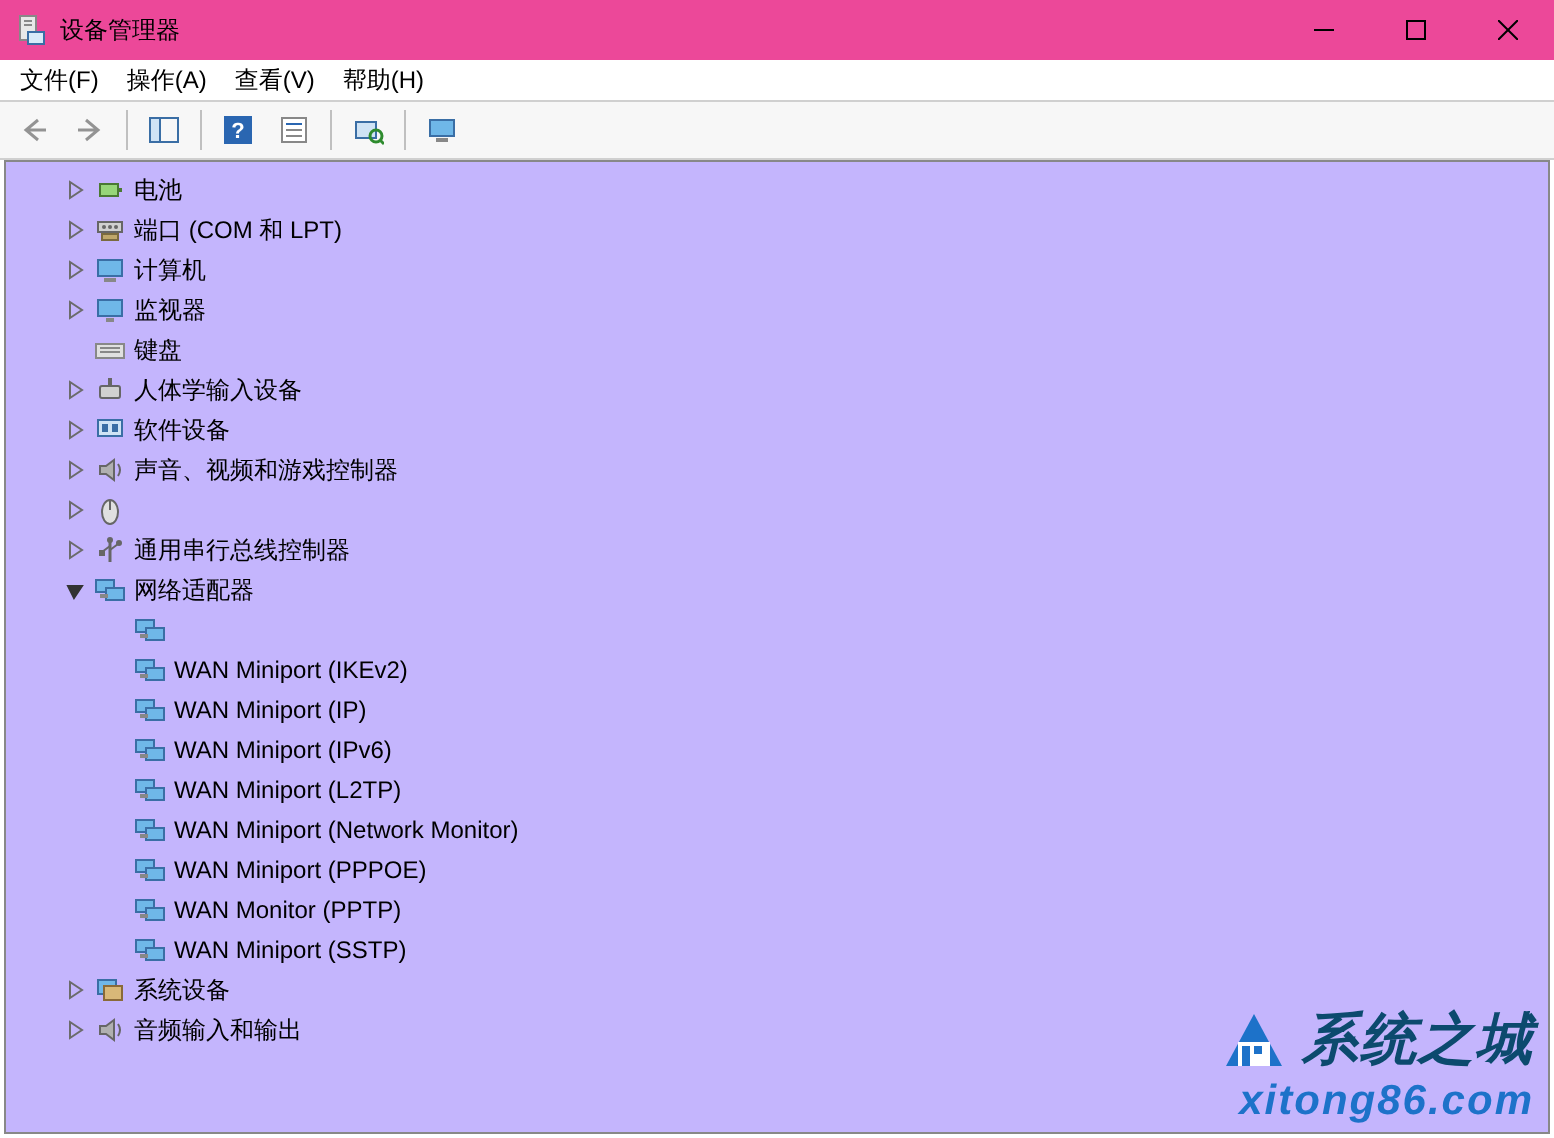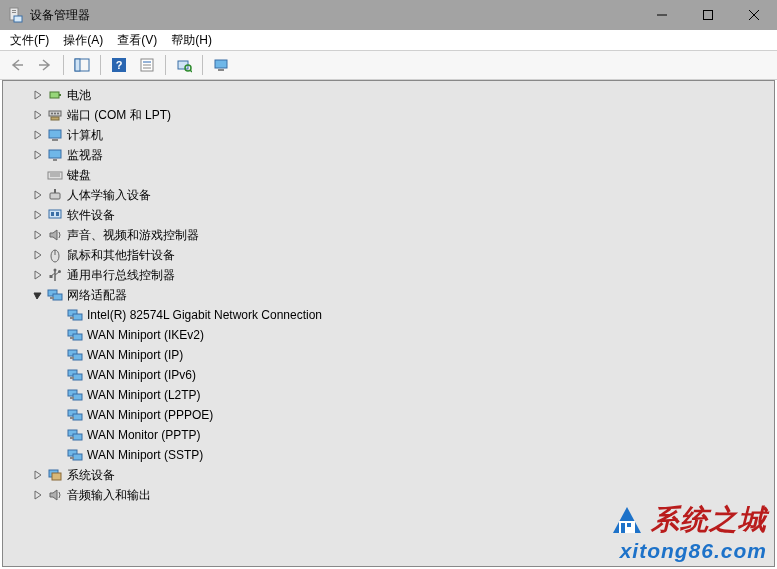--- a/index.html
+++ b/index.html
@@ -13,21 +13,21 @@
     color: #000;
     overflow: hidden;
     position: relative;
   }
   .titlebar {
     height: 30px;
     display: flex;
     align-items: center;
     padding: 0 0 0 8px;
     box-sizing: border-box;
-    background:#a3a3a3;
+    background:#ec4899;
   }
   .titlebar .title-icon {
     width: 16px; height: 16px; margin-right: 6px;
   }
   .title-text { flex: 0 0 auto; font-size:12px; }
   .title-spacer { flex: 1 1 auto; }
   .win-controls { display:flex; height:30px; }
   .win-btn {
     width: 46px; height:30px; display:flex; align-items:center; justify-content:center;
     font-size:10px; color:#000;
@@ -61,21 +61,21 @@
 
   .content {
     position:absolute;
     top: 80px; 
     left: 2px; right: 2px; bottom: 2px;
     border: 1px solid #888;
     overflow-y: auto;
     overflow-x: auto;
     padding-top:4px;
     box-sizing:border-box;
-    background:#e5e5e5;
+    background:#c4b5fd;
   }
   .content::-webkit-scrollbar { width:16px; height:16px; }
   .content::-webkit-scrollbar-track { background:#f0f0f0; }
   .content::-webkit-scrollbar-thumb { background:#c2c2c2; border:1px solid #a0a0a0;}
   .content::-webkit-scrollbar-button { background:#f0f0f0; height:16px; width:16px; border:1px solid #d0d0d0;}
 
   .tree-row {
     height: 20px;
     display:flex;
     align-items:center;
@@ -93,21 +93,21 @@
   }
   .node-label { font-size:12px; }
 
   
   .watermark {
     position:absolute; right:10px; bottom:6px;
     text-align:right; pointer-events:none;
   }
   .wm-top { display:flex; align-items:flex-end; gap:6px; justify-content:flex-end; }
   .wm-logo { width:36px; height:36px; }
-  .wm-text { font-size:28px; font-weight:800; font-style:italic; color:#b91c1c; letter-spacing:1px; }
+  .wm-text { font-size:28px; font-weight:800; font-style:italic; color:#0c4a6e; letter-spacing:1px; }
   .wm-url { font-size:21px; font-weight:700; font-style:italic; color:#1d72c9; letter-spacing:1px;}
 
   svg { display:block; }
 </style>
 </head>
 <body>
 
 <div class="titlebar">
   <span class="title-icon">
     <svg viewBox="0 0 16 16" width="16" height="16">
@@ -324,21 +324,20 @@
         <svg width="10" height="10">
           <path d="M2 1 L8 5 L2 9 Z" fill="none" stroke="#6b6b6b"></path>
         </svg>
       </span>
       <span class="node-icon">
         <svg width="16" height="16">
           <ellipse cx="8" cy="9" rx="4" ry="6" fill="#e0e0e0" stroke="#666"></ellipse>
           <line x1="8" y1="3" x2="8" y2="8" stroke="#666"></line>
         </svg>
       </span>
-      <span class="node-label">鼠标和其他指针设备</span>
     </div>
     <div class="tree-row">
       <span class="indent" style="width: 28px;"></span>
       <span class="expander">
         <svg width="10" height="10">
           <path d="M2 1 L8 5 L2 9 Z" fill="none" stroke="#6b6b6b"></path>
         </svg>
       </span>
       <span class="node-icon">
         <svg width="16" height="16">
@@ -371,21 +370,20 @@
     <div class="tree-row">
       <span class="indent" style="width: 48px;"></span>
       <span class="expander"></span>
       <span class="node-icon">
         <svg width="16" height="16">
           <rect x="1" y="3" width="9" height="6" fill="#6fb7e8" stroke="#3a6ea5"></rect>
           <rect x="6" y="7" width="9" height="6" fill="#6fb7e8" stroke="#3a6ea5"></rect>
           <rect x="3" y="10" width="4" height="2" fill="#888"></rect>
         </svg>
       </span>
-      <span class="node-label">Intel(R) 82574L Gigabit Network Connection</span>
     </div>
     <div class="tree-row">
       <span class="indent" style="width: 48px;"></span>
       <span class="expander"></span>
       <span class="node-icon">
         <svg width="16" height="16">
           <rect x="1" y="3" width="9" height="6" fill="#6fb7e8" stroke="#3a6ea5"></rect>
           <rect x="6" y="7" width="9" height="6" fill="#6fb7e8" stroke="#3a6ea5"></rect>
           <rect x="3" y="10" width="4" height="2" fill="#888"></rect>
         </svg>
@@ -420,20 +418,32 @@
       <span class="indent" style="width: 48px;"></span>
       <span class="expander"></span>
       <span class="node-icon">
         <svg width="16" height="16">
           <rect x="1" y="3" width="9" height="6" fill="#6fb7e8" stroke="#3a6ea5"></rect>
           <rect x="6" y="7" width="9" height="6" fill="#6fb7e8" stroke="#3a6ea5"></rect>
           <rect x="3" y="10" width="4" height="2" fill="#888"></rect>
         </svg>
       </span>
       <span class="node-label">WAN Miniport (L2TP)</span>
+    </div>
+    <div class="tree-row">
+      <span class="indent" style="width: 48px;"></span>
+      <span class="expander"></span>
+      <span class="node-icon">
+        <svg width="16" height="16">
+          <rect x="1" y="3" width="9" height="6" fill="#6fb7e8" stroke="#3a6ea5"></rect>
+          <rect x="6" y="7" width="9" height="6" fill="#6fb7e8" stroke="#3a6ea5"></rect>
+          <rect x="3" y="10" width="4" height="2" fill="#888"></rect>
+        </svg>
+      </span>
+      <span class="node-label">WAN Miniport (Network Monitor)</span>
     </div>
     <div class="tree-row">
       <span class="indent" style="width: 48px;"></span>
       <span class="expander"></span>
       <span class="node-icon">
         <svg width="16" height="16">
           <rect x="1" y="3" width="9" height="6" fill="#6fb7e8" stroke="#3a6ea5"></rect>
           <rect x="6" y="7" width="9" height="6" fill="#6fb7e8" stroke="#3a6ea5"></rect>
           <rect x="3" y="10" width="4" height="2" fill="#888"></rect>
         </svg>

